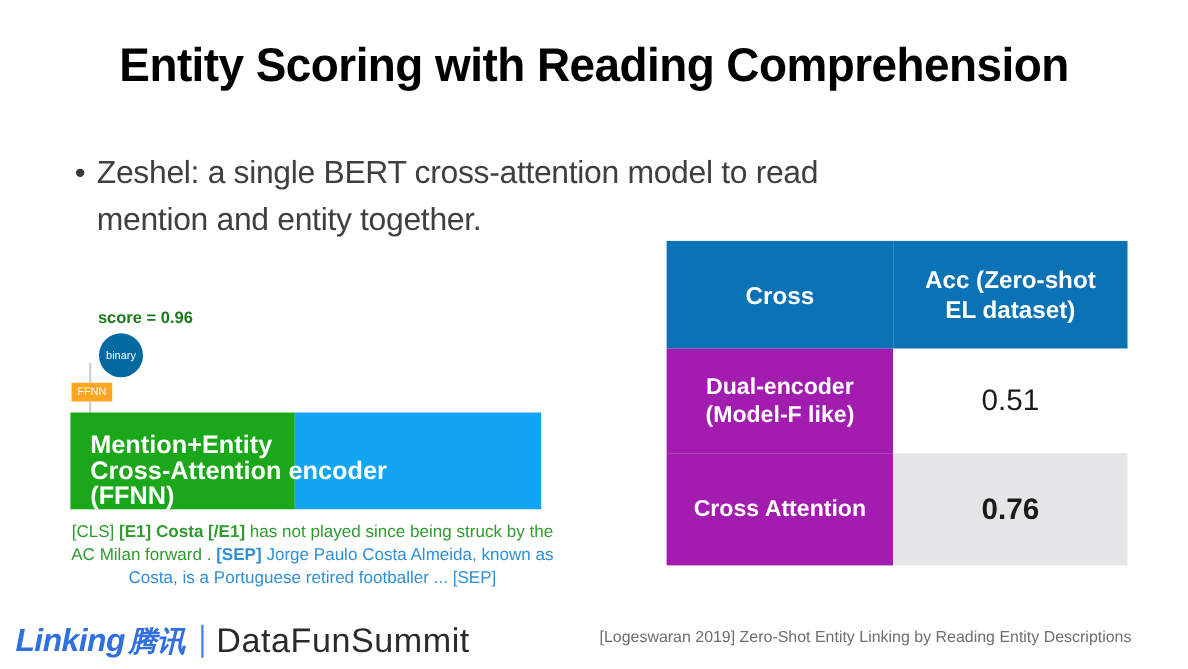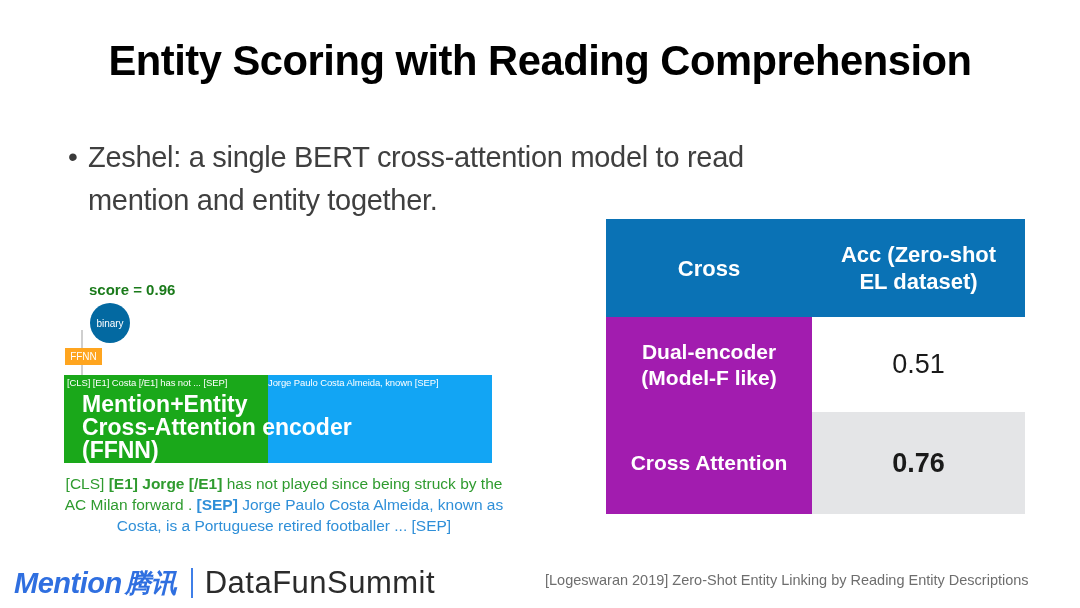--- a/index.html
+++ b/index.html
@@ -312,34 +312,30 @@
     <div id="connector-top"></div>
 
     <div id="binary-node">binary</div>
 
     <div id="ffnn-node">FFNN</div>
 
     <div id="encoder-box">
       <div id="encoder-green"></div>
       <div id="encoder-blue"></div>
 
-      <div id="token-strip">
-        <span id="token-left">[CLS]  [E1] Costa [/E1] has not ...  [SEP]</span>
-        <span id="token-right">Jorge Paulo Costa Almeida, known [SEP]</span>
-      </div>
 
       <div id="encoder-label">
         <div>Mention+Entity</div>
         <div>Cross-Attention encoder</div>
         <div>(FFNN)</div>
       </div>
     </div>
 
     <div id="caption-text">
-      <span class="cap-green">[CLS] </span><span class="cap-green cap-b">[E1] Jorge [/E1]</span><span class="cap-green"> has not played since being struck by the AC Milan forward . </span><span class="cap-blue cap-b">[SEP]</span><span class="cap-blue"> Jorge Paulo Costa Almeida, known as Costa, is a Portuguese retired footballer ... [SEP]</span>
+      <span class="cap-green">[CLS] </span><span class="cap-green cap-b">[E1] Costa [/E1]</span><span class="cap-green"> has not played since being struck by the AC Milan forward . </span><span class="cap-blue cap-b">[SEP]</span><span class="cap-blue"> Jorge Paulo Costa Almeida, known as Costa, is a Portuguese retired footballer ... [SEP]</span>
     </div>
   </div>
 
   <table id="result-table">
     <colgroup>
       <col class="col-model">
       <col class="col-acc">
     </colgroup>
     <tbody>
       <tr>
@@ -362,19 +358,19 @@
         </td>
         <td class="val-cell val-grey">0.76</td>
       </tr>
     </tbody>
   </table>
 
 
   <div id="citation">[Logeswaran 2019] Zero-Shot Entity Linking by Reading Entity Descriptions</div>
 
   <div id="brand-bar">
-    <span id="tencent-logo">Mention</span>
+    <span id="tencent-logo">Linking</span>
     <span id="tencent-cn">腾讯</span>
     <span id="brand-divider"></span>
     <span id="datafun-logo">DataFunSummit</span>
   </div>
 
 </div>
 
 </body></html>

